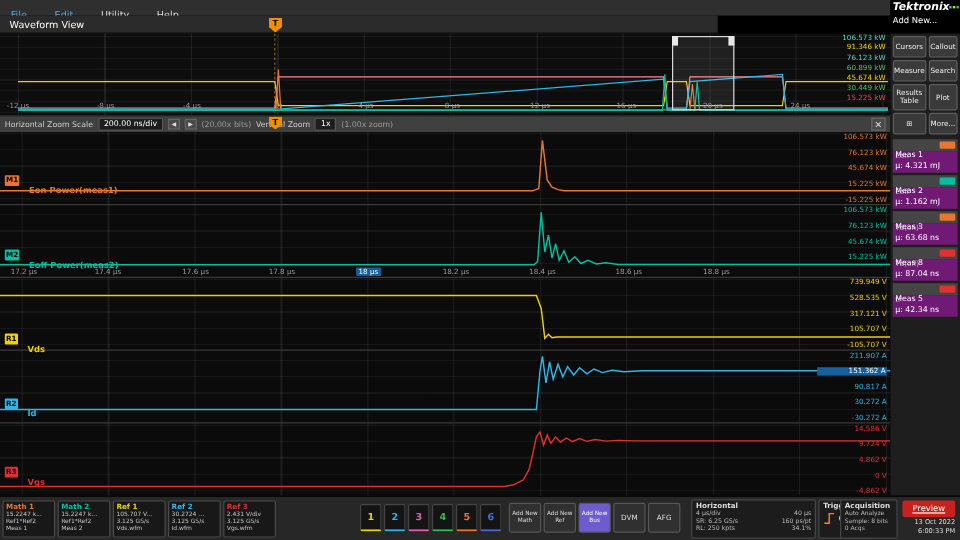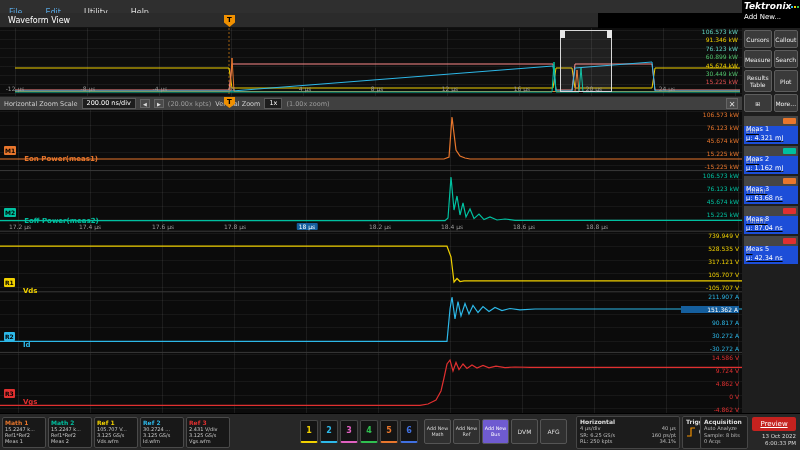--- a/index.html
+++ b/index.html
@@ -60,21 +60,21 @@
   .sidebar { position:absolute; left:742px; top:28px; width:58px; height:385px; background:#1e1e1e; padding:2px; }
   .btn-grid { display:grid; grid-template-columns:1fr 1fr; gap:2px; }
   .sbtn { background:#3a3a3a; border:1px solid #5d5d5d; border-radius:2px; color:#eee; font-size:6px;
     display:flex; align-items:center; justify-content:center; text-align:center; height:18px; line-height:7px; }
   .sbtn.tall { height:22px; }
   .meas-list { margin-top:4px; }
   .mcard { margin-bottom:2px; }
   .mhead { background:#454545; height:10px; padding:0 2px; position:relative; }
   .mhead .mname { font-size:6.5px; line-height:10px; color:#fff; }
   .mchip { position:absolute; right:2px; top:2px; width:13px; height:6px; border-radius:1px; }
-  .mbody { background:#1d4ed8; padding:1px 2px 2px 2px;text-decoration:underline; }
+  .mbody { background:#701a75; padding:1px 2px 2px 2px; }
   .msrc { font-size:6px; color:#b8b8b8; line-height:7px; }
   .mval { font-size:6.5px; color:#fff; line-height:8px; }
 
   
   .bottombar { position:absolute; left:0; top:413px; width:800px; height:37px; background:#272727; border-top:1px solid #000; }
   .badges { position:absolute; left:2px; top:3px; display:flex; gap:2px; }
   .wbadge { width:44px; height:31px; background:#181818; border:1px solid #4a4a4a; border-radius:2px; padding:1px 2px; }
   .wbadge .bname { font-size:6px; font-weight:bold; line-height:7px; }
   .wbadge .bline { font-size:5px; color:#c8c8c8; line-height:6px; white-space:nowrap; overflow:hidden; }
   .chbtns { position:absolute; left:300px; top:6px; display:flex; gap:2px; }
@@ -147,21 +147,21 @@
     <span class="ov-lab" style="top:34px;color:#f0d000">45.674 kW</span>
     <span class="ov-lab" style="top:42px;color:#4fc06a">30.449 kW</span>
     <span class="ov-lab" style="top:50px;color:#e05050">15.225 kW</span>
   </div>
 
   <div class="zoombar">
     <span>Horizontal Zoom Scale</span>
     <span class="val">200.00 ns/div</span>
     <span class="arr">◀</span>
     <span class="arr">▶</span>
-    <span class="fac">(20.00x kpts)</span>
+    <span class="fac">(20.00x bits)</span>
     <span>Vertical Zoom</span>
     <span class="val">1x</span>
     <span class="fac">(1.00x zoom)</span>
     <span class="close">✕</span>
   </div>
   <div class="tflag" style="left:224px; top:97px; height:11px;">T</div>
 
   <div class="main">
     <svg width="742" height="303">
       <line x1="0" y1="60.6" x2="742" y2="60.6" stroke="#3a3a3a" stroke-width="1"></line>

